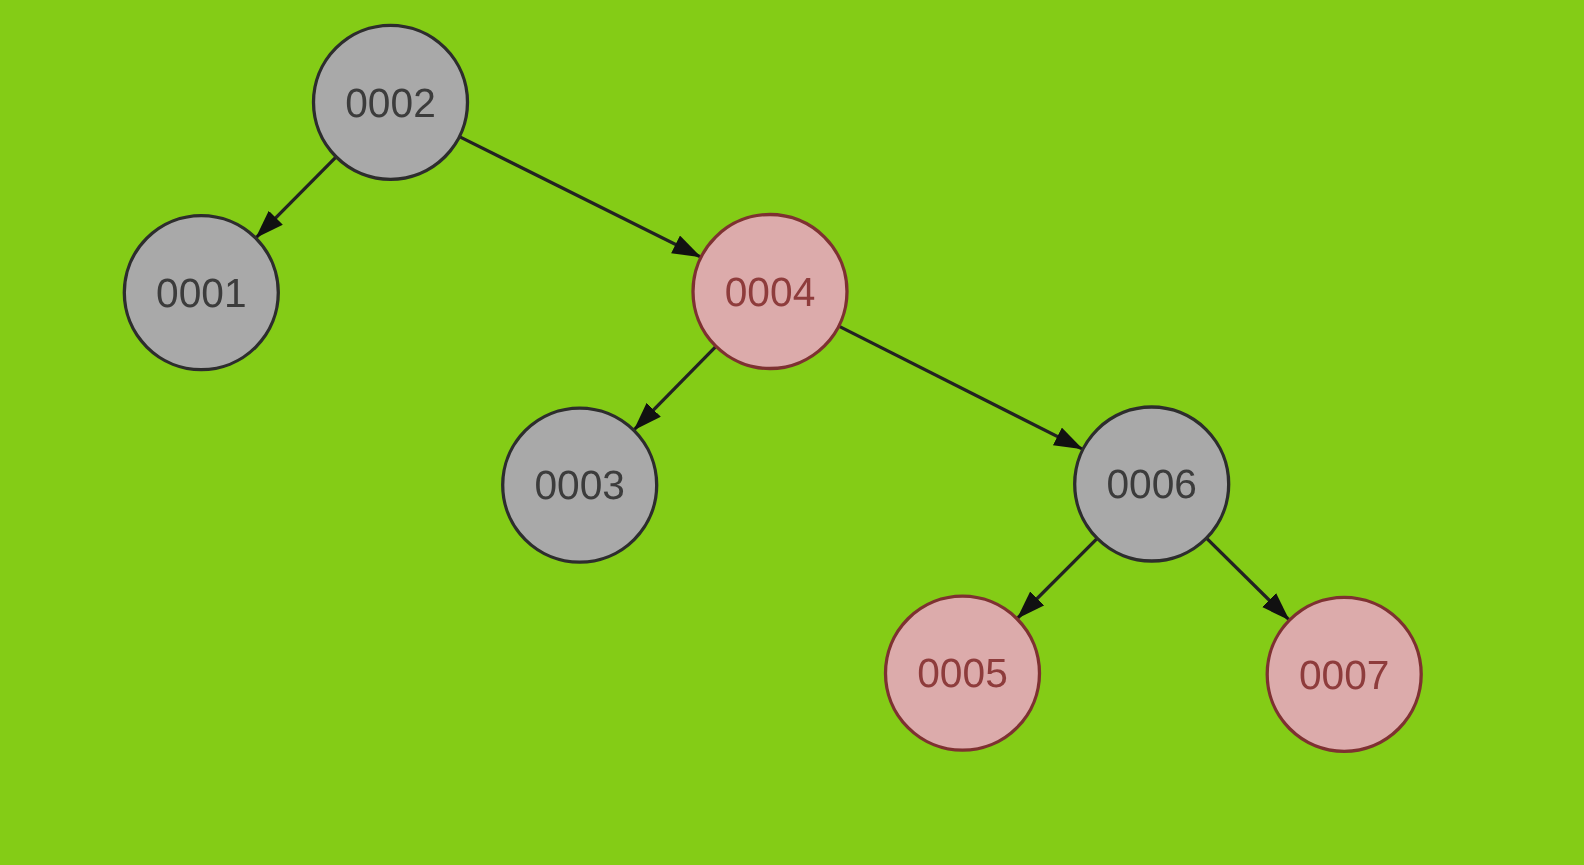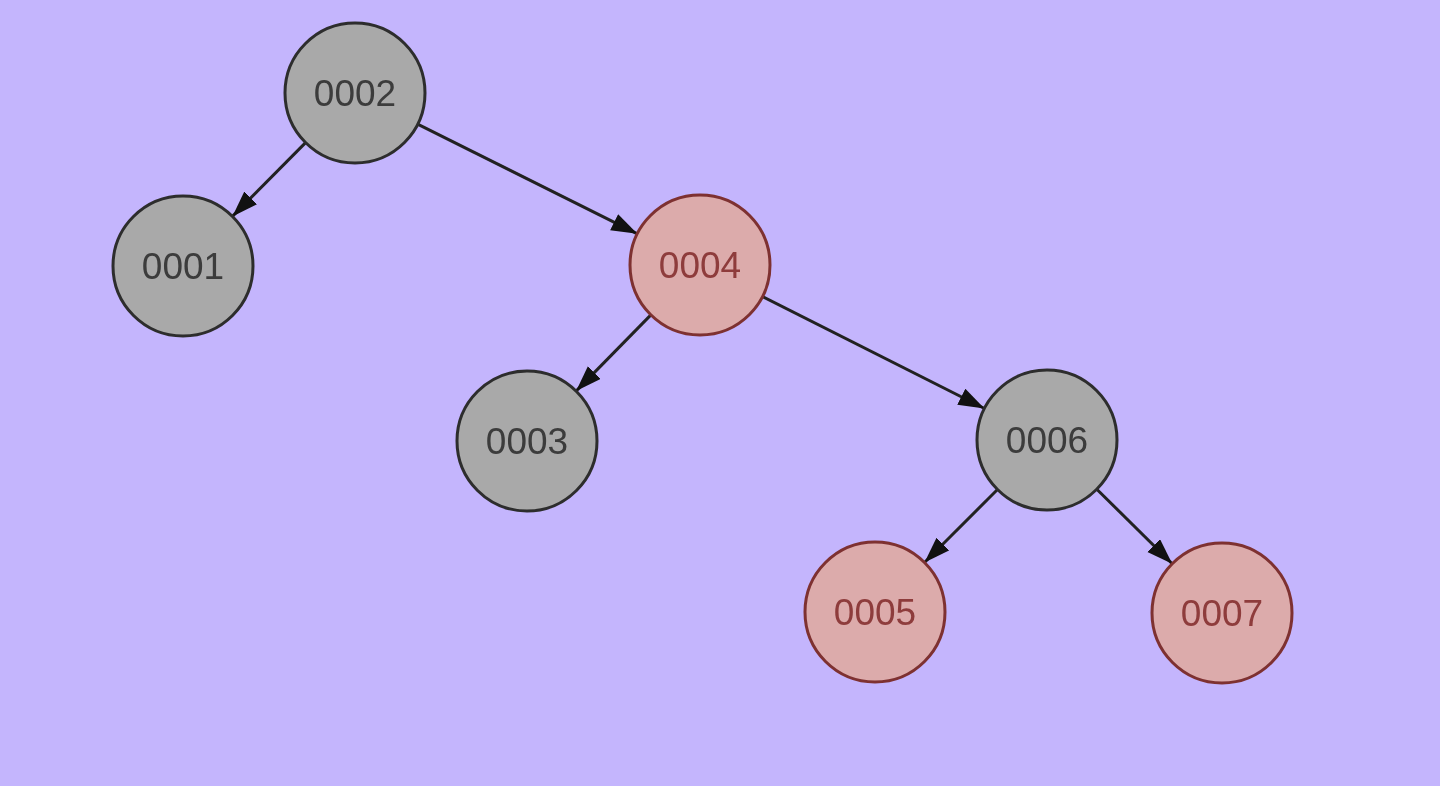--- a/index.html
+++ b/index.html
@@ -8,21 +8,21 @@
     width: 1440px;
     height: 786px;
     background: #ffffff;
     overflow: hidden;
     font-family: "Liberation Sans", sans-serif;
   }
   .diagram-wrap {
     width: 1440px;
     height: 786px;
     position: relative;
-    background: #c4b5fd;
+    background: #84cc16;
   }
   svg.tree-svg {
     display: block;
     width: 1440px;
     height: 786px;
   }
   svg.tree-svg text {
     font-family: "Liberation Sans", "DejaVu Sans", sans-serif;
     font-weight: 400;
   }

